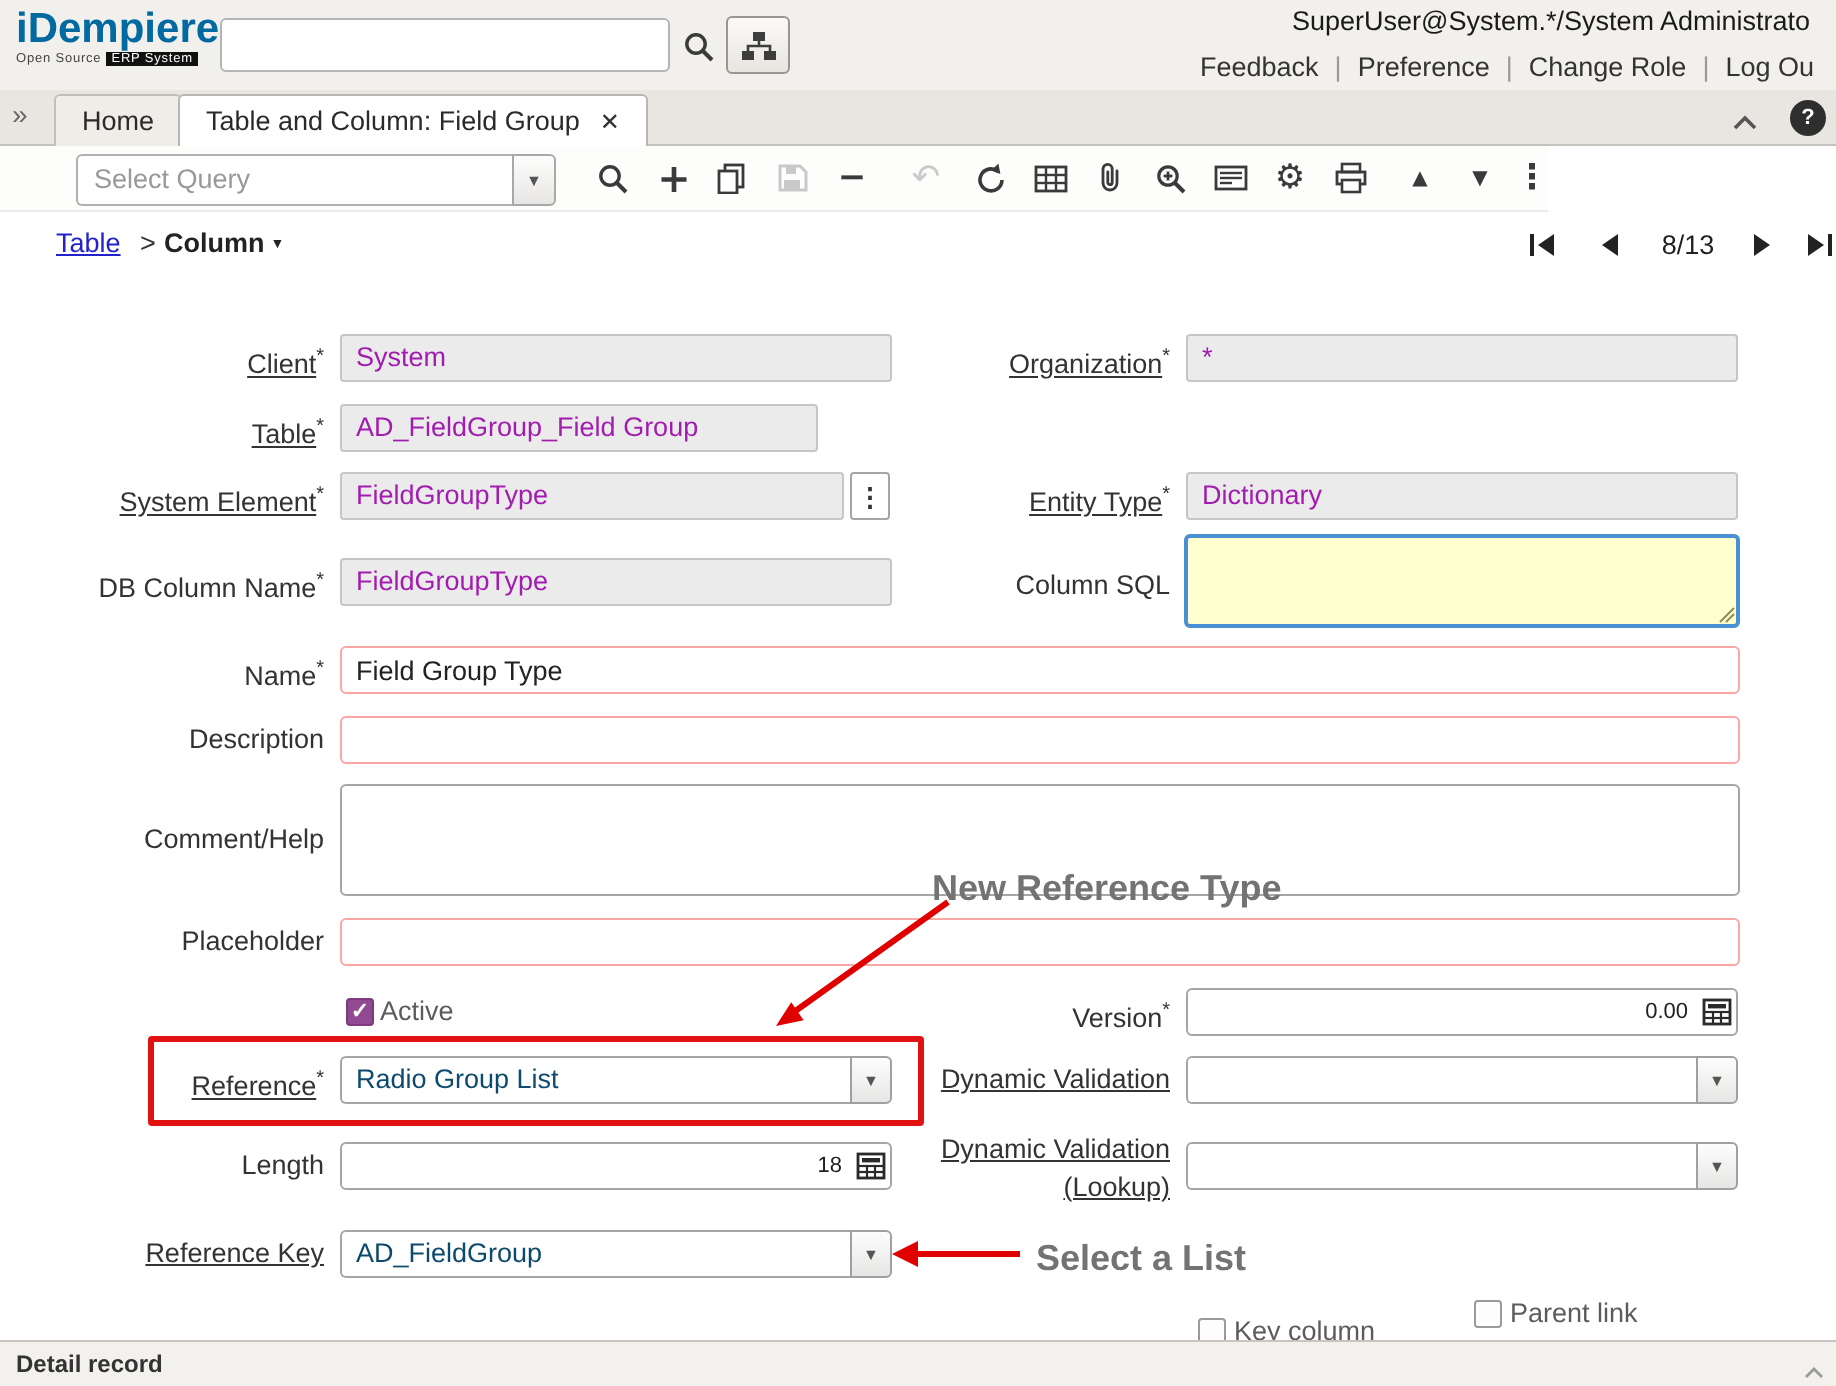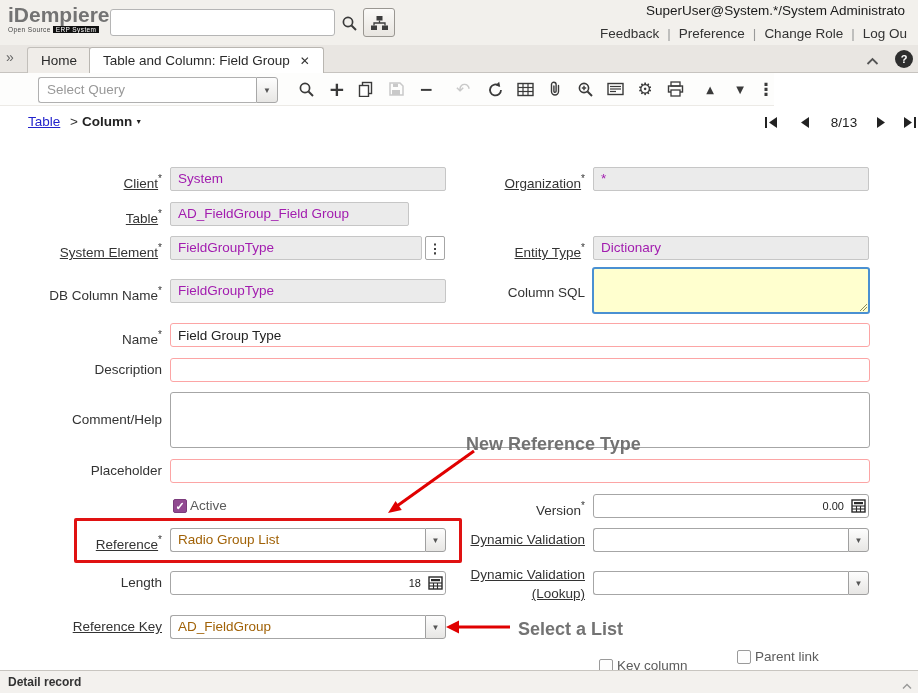--- a/index.html
+++ b/index.html
@@ -3,21 +3,21 @@
 <meta charset="utf-8">
 <style>
   *{margin:0;padding:0;box-sizing:border-box}
   html,body{width:918px;height:693px;overflow:hidden}
   body{font-family:"Liberation Sans",sans-serif;font-size:13px;color:#333;background:#fff}
   #app{position:relative;width:918px;height:693px;background:#fff;overflow:hidden}
 
   
   .header{position:absolute;left:0;top:0;width:918px;height:45px;background:#f2f0ec}
   .logo{position:absolute;left:8px;top:4px;cursor:pointer}
-  .logo-title{font-size:21px;font-weight:bold;color:#737373;line-height:22px}
+  .logo-title{font-size:21px;font-weight:bold;color:#0369a1;line-height:22px}
   .logo-sub{font-size:6.5px;color:#444;letter-spacing:.4px}
   .logo-badge{background:#111;color:#fff;padding:0 3px;margin-left:2px}
   .global-search{position:absolute;left:110px;top:9px;width:225px;height:27px;border:1px solid #b5b5b5;border-radius:3px;background:#fff;padding:0 8px;font-size:13.5px;font-family:"Liberation Sans",sans-serif}
   .search-btn{position:absolute;left:337px;top:11px;width:24px;height:24px;border:none;background:transparent;color:#3a3a3a;cursor:pointer;display:flex;align-items:center;justify-content:center}
   .sitemap-btn{position:absolute;left:363px;top:8px;width:32px;height:29px;border:1px solid #9a9792;border-radius:3px;background:linear-gradient(#fbfaf8,#e8e5e0);color:#3d3d3d;cursor:pointer;display:flex;align-items:center;justify-content:center}
   .user-info{position:absolute;left:646px;top:3px;width:272px;white-space:nowrap;overflow:hidden;font-size:13.5px;color:#1a1a1a;cursor:pointer}
   .user-menu{position:absolute;left:596px;top:26px;width:322px;white-space:nowrap;overflow:hidden;font-size:13.5px}
   .user-menu a{color:#333;text-decoration:none;cursor:pointer;padding:0 4px}
   .menu-sep{color:#999;padding:0 4px}
 
@@ -53,21 +53,21 @@
   
   .field-label{position:absolute;font-size:13.5px;color:#333;text-align:right;line-height:24px;white-space:nowrap}
   .field-label.link span.lt{text-decoration:underline;cursor:pointer}
   .field-label sup{font-size:10px}
   .ro-field{position:absolute;height:24px;line-height:22px;background:#ebebeb;border:1px solid #c6c6c6;border-radius:2px;padding:0 7px;font-size:13.5px;color:#a21caf;overflow:hidden;white-space:nowrap}
   .txt-input{position:absolute;height:24px;background:#fff;border:1px solid #fca5a5;border-radius:3px;padding:0 7px;font-size:13.5px;color:#222;font-family:"Liberation Sans",sans-serif}
   textarea.txt-area{position:absolute;background:#fff;border:1px solid #a6a6a6;border-radius:3px;padding:3px 7px;font-size:13.5px;color:#222;font-family:"Liberation Sans",sans-serif;resize:none}
   textarea.sql-area{position:absolute;background:#ffffcf;border:2px solid #4a90d2;border-radius:3px;padding:3px 7px;font-size:13.5px;font-family:"Liberation Sans",sans-serif;resize:none}
   .grip{position:absolute;pointer-events:none}
   .combo{position:absolute;height:24px;display:flex}
-  .combo-text{flex:1;background:#fff;border:1px solid #a6a6a6;border-right:none;border-radius:3px 0 0 3px;line-height:22px;padding:0 7px;font-size:13.5px;color:#a16207;overflow:hidden;white-space:nowrap}
+  .combo-text{flex:1;background:#fff;border:1px solid #a6a6a6;border-right:none;border-radius:3px 0 0 3px;line-height:22px;padding:0 7px;font-size:13.5px;color:#0c4a6e;overflow:hidden;white-space:nowrap}
   .combo-btn{width:21px;background:linear-gradient(#fdfdfd,#e7e6e4);border:1px solid #a0a0a0;border-radius:0 3px 3px 0;font-size:8px;color:#555;display:flex;align-items:center;justify-content:center;cursor:pointer}
   .more-btn{position:absolute;width:20px;height:24px;background:#fff;border:1px solid #a6a6a6;border-radius:2px;color:#333;font-size:13px;font-weight:bold;display:flex;align-items:center;justify-content:center;cursor:pointer}
   .num-field{position:absolute;height:24px;background:#fff;border:1px solid #a6a6a6;border-radius:3px;display:flex;align-items:center}
   .num-val{flex:1;text-align:right;font-size:11px;color:#222;padding-right:4px}
   .calc-btn{width:20px;height:22px;border:none;background:transparent;color:#2a2a2a;display:flex;align-items:center;justify-content:center;cursor:pointer}
   .cbx{position:absolute;width:14px;height:14px;border:1px solid #9a9a9a;background:#fdfdfd;border-radius:2px;cursor:pointer}
   .cbx.checked{background:#914a91;border-color:#7c3c7c;color:#fff;font-size:11px;font-weight:bold;text-align:center;line-height:13px}
   .cbx-label{position:absolute;font-size:13.5px;color:#5c5c5c;line-height:16px;cursor:default;white-space:nowrap}
 
   

